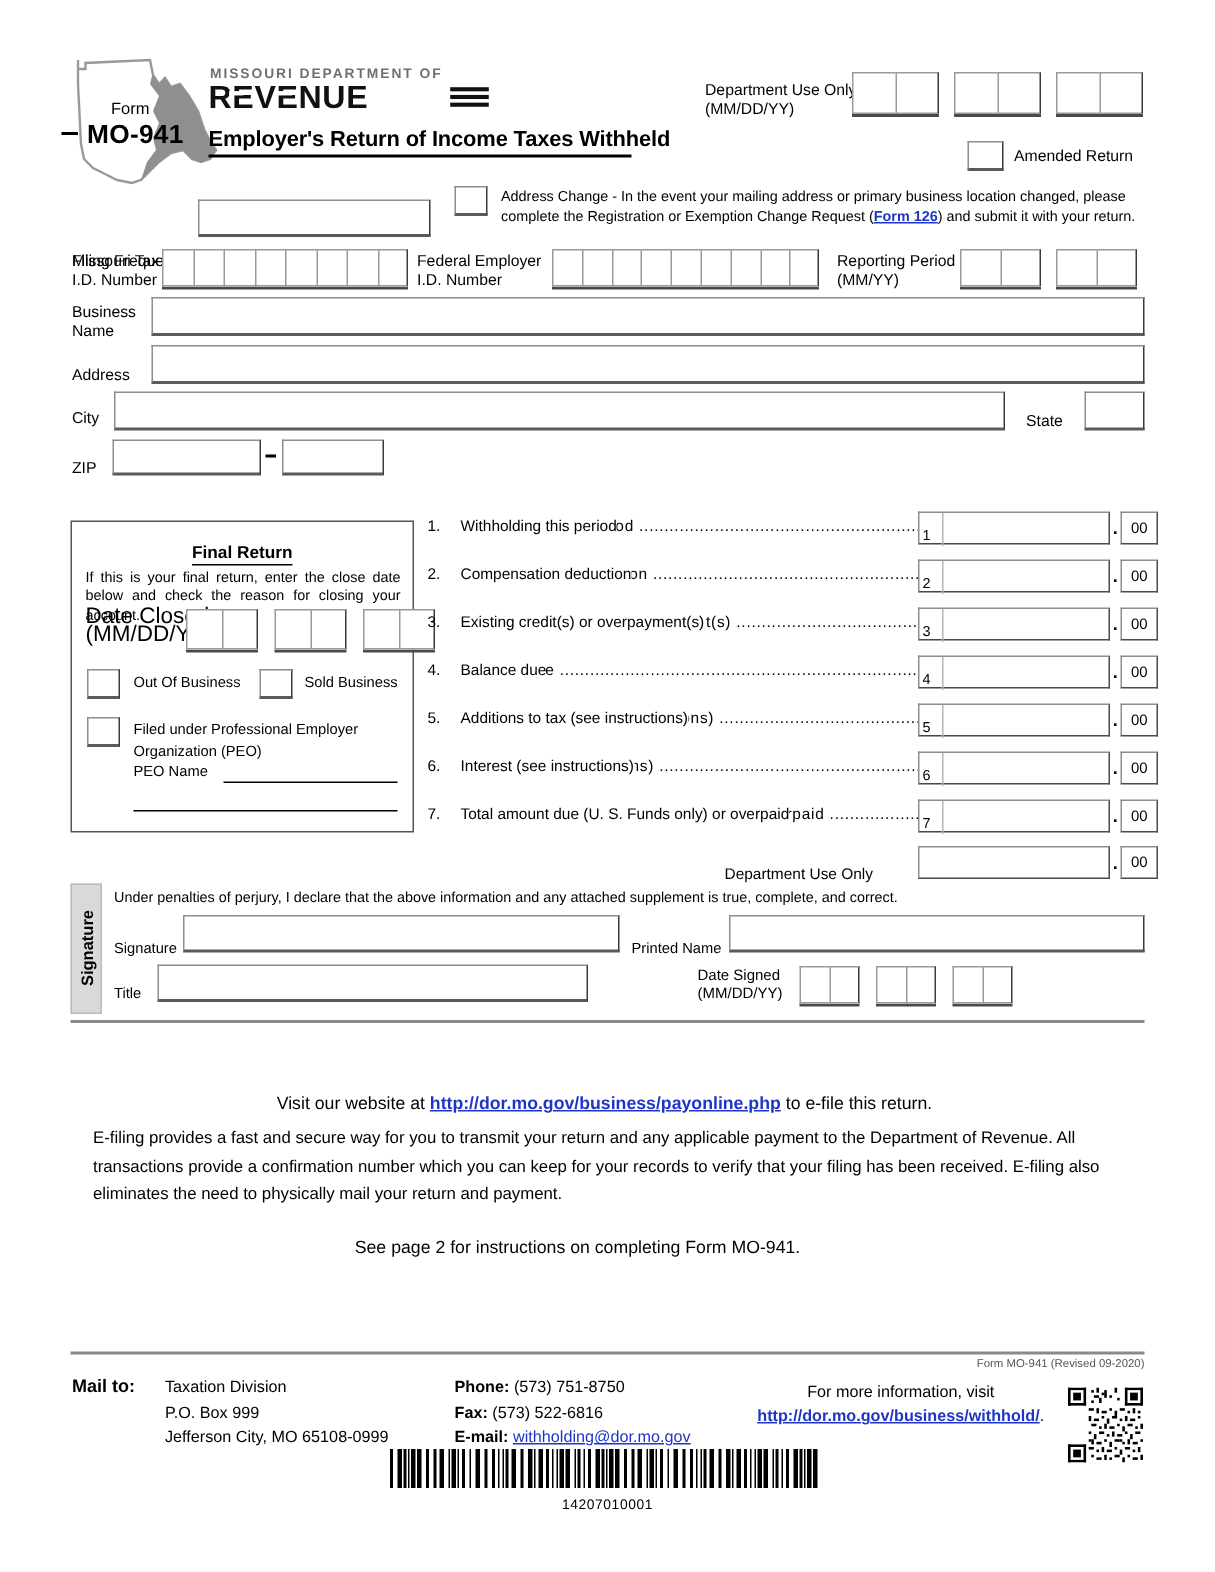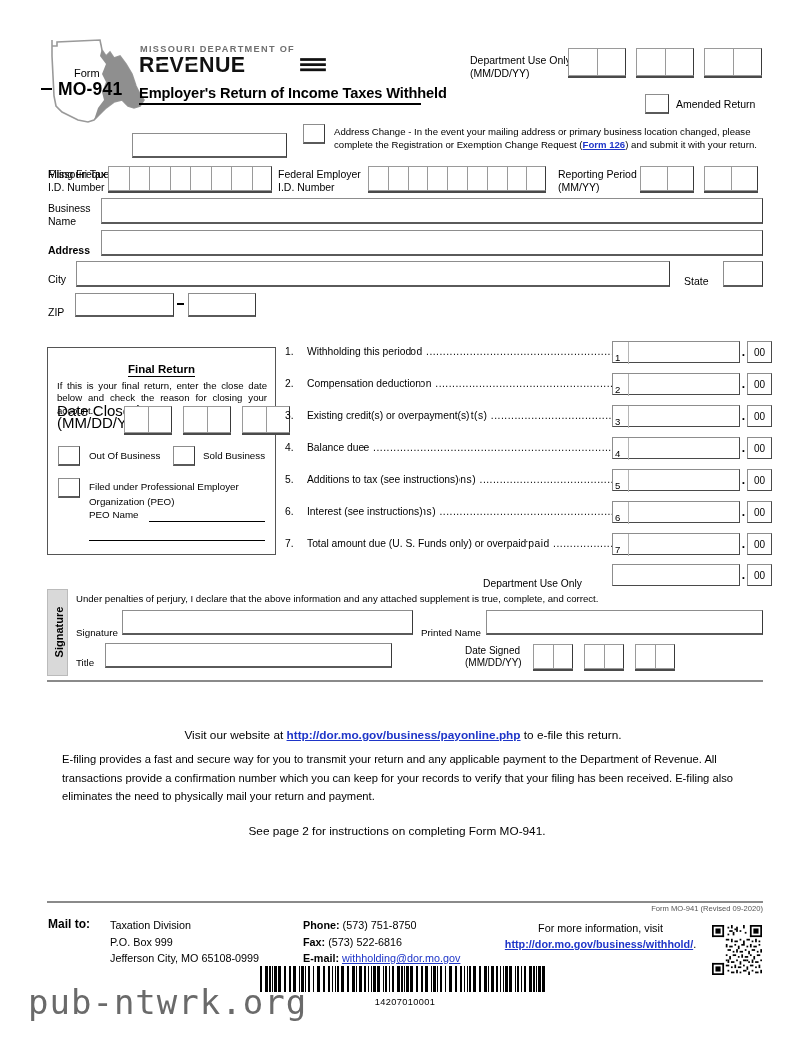--- a/index.html
+++ b/index.html
@@ -79,21 +79,21 @@
   #fed-cells .cell { width: 19.8px; height: 25px; }
 
   #rep-label { position: absolute; left: 558px; top: 168px; }
   #rep-cells { position: absolute; left: 640px; top: 166px; display: flex; gap: 10px; }
   #rep-cells .cell { width: 27px; height: 25px; }
 
   
   #bus-label { position: absolute; left: 48px; top: 202px; }
   #bus-box { position: absolute; left: 101px; top: 198px; width: 662px; height: 26px; }
 
-  #addr-label { position: absolute; left: 48px; top: 244px; font-weight: bold; }
+  #addr-label { position: absolute; left: 48px; top: 244px; }
   #addr-box { position: absolute; left: 101px; top: 230px; width: 662px; height: 26px; }
 
   #city-label { position: absolute; left: 48px; top: 273px; }
   #city-box { position: absolute; left: 76px; top: 261px; width: 594px; height: 26px; }
   #state-label { position: absolute; left: 684px; top: 275px; }
   #state-box { position: absolute; left: 723px; top: 261px; width: 40px; height: 26px; }
 
   #zip-label { position: absolute; left: 48px; top: 306px; }
   #zip-box1 { position: absolute; left: 75px; top: 293px; width: 99px; height: 24px; }
   #zip-dash { position: absolute; left: 177px; top: 303px; width: 7px; height: 2px; background: #000; }
@@ -166,21 +166,21 @@
   #dsign-label { position: absolute; left: 465px; top: 645px; font-size: 10px; line-height: 12px; }
   #dsign-cells { position: absolute; left: 533px; top: 644px; display: flex; gap: 11px; }
   #dsign-cells .cell { width: 20px; height: 25px; }
 
   #rule-under-sig { position: absolute; left: 47px; top: 680px; width: 716px; height: 2px; background: #8a8a8a; }
 
   
   #visit-line { position: absolute; left: 0; top: 728px; width: 806px; text-align: center; font-size: 11.8px; }
   #visit-line a { color: #1e35c8; font-weight: bold; text-decoration: underline; }
   #efile-para { position: absolute; left: 62px; top: 750px; width: 690px; font-size: 11.2px; line-height: 18.5px; }
-  #see-page2 { position: absolute; left: 16px; top: 824px; width: 762px; text-align: center; font-size: 11.8px; }
+  #see-page2 { position: absolute; left: 4px; top: 824px; width: 762px; text-align: center; font-size: 11.8px; }
 
   
   #footer-rule { position: absolute; left: 47px; top: 901px; width: 716px; height: 2px; background: #8a8a8a; }
   #form-rev { position: absolute; right: 47px; top: 904px; font-size: 7.6px; color: #555; }
 
   #mailto-label { position: absolute; left: 48px; top: 917px; font-size: 12px; font-weight: bold; }
   #mail-addr { position: absolute; left: 110px; top: 917px; font-size: 10.8px; line-height: 16.5px; }
 
   #contact-block { position: absolute; left: 303px; top: 917px; font-size: 10.8px; line-height: 16.5px; }
   #contact-block b { font-weight: bold; }
@@ -603,21 +603,20 @@
           <rect x="269" y="0" width="3" height="26"></rect>
           <rect x="273" y="0" width="2" height="26"></rect>
           <rect x="276" y="0" width="1" height="26"></rect>
           <rect x="278" y="0" width="3" height="26"></rect>
           <rect x="282" y="0" width="3" height="26"></rect>
         </g>
     </svg>
     <div id="barcode-num">14207010001</div>
   </div>
 
-  <div id="watermark">pub-ntwrk.org</div>
 
 <div class="line-item" style="top: 346px;">
       <span class="num">1.</span>
       <span class="dots">Withholding this period ........................................................................................................................................................................................................</span>
       <span class="txt" style="background: rgb(255, 255, 255);">Withholding this period</span>
     </div>
     <div class="amt-group" style="top: 341px;">
       <div class="amt-box">
         <div class="amt-num">1</div>
       </div>

